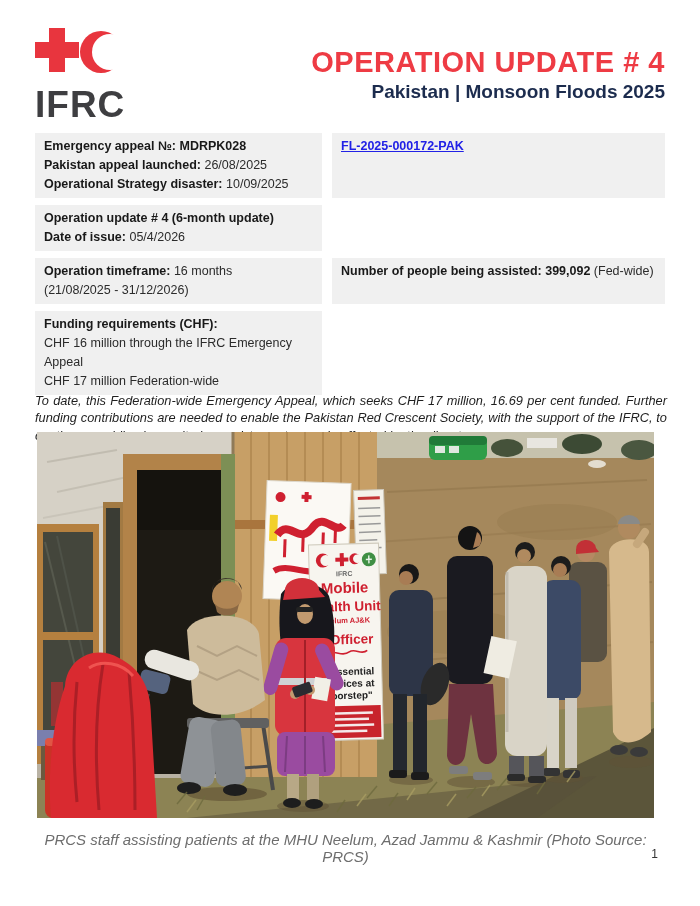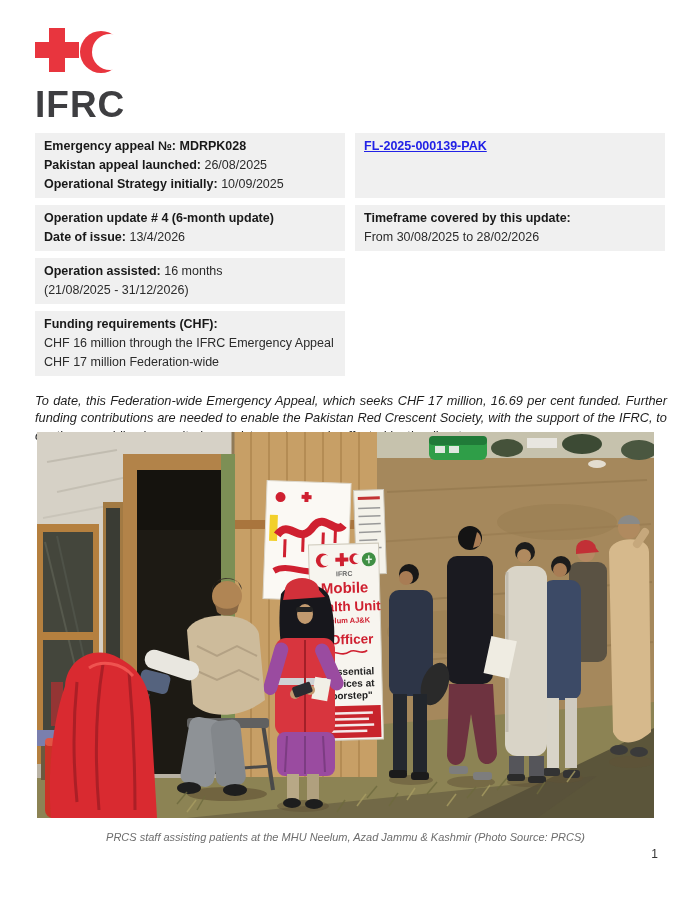--- a/index.html
+++ b/index.html
@@ -10,78 +10,81 @@
   .logo{position:absolute;top:28px;left:35px;}
   .logo-text{font-size:37px;font-weight:800;color:#3e3e41;letter-spacing:1px;line-height:1;margin-top:4px;}
   .titles{position:absolute;top:46px;right:35px;text-align:right;}
   .doc-title{font-size:29px;font-weight:800;color:#ee3b44;letter-spacing:.5px;line-height:1.15;}
   .doc-subtitle{font-size:19px;font-weight:700;color:#1c2c4e;margin-top:2px;}
 
   
   .info-table{position:absolute;top:133px;left:35px;width:630px;display:flex;flex-direction:column;gap:7px;}
   .trow{display:flex;gap:10px;align-items:stretch;}
   .cell{background:#f0f0f0;padding:4px 9px;box-sizing:border-box;font-size:12.5px;line-height:19px;color:#2b2b2b;}
-  .cell.left{width:310px;}
+  .cell.left{width:287px;}
   .cell.right{flex:1;}
   .b{font-weight:700;color:#191919;}
   a.glide{color:#2121e6;font-weight:700;text-decoration:underline;}
 
   
   .lead{position:absolute;top:379px;left:35px;width:632px;font-style:italic;font-size:12.8px;line-height:17.6px;text-align:justify;color:#1f1f1f;}
 
   
   figure{position:absolute;top:432px;left:37px;width:617px;margin:0;}
   figure svg{display:block;width:617px;height:386px;}
-  figcaption{margin-top:13px;text-align:center;font-style:italic;font-size:11px;color:#6d6d6d;}
+  figcaption{margin-top:13px;text-align:center;font-style:italic;font-size:15px;color:#6d6d6d;}
   .svgtxt{font-family:"Liberation Sans",sans-serif;}
 
   .page-num{position:absolute;top:847px;right:42px;font-size:12px;color:#333;}
 </style>
 </head>
 <body>
 
 <div class="page">
 
   <div class="logo">
     <svg width="88" height="50" viewBox="0 0 88 50">
       <path d="M14,0 h16 v14 h14 v16 h-14 v14 h-16 v-14 h-14 v-16 h14 Z" fill="#e8353e"></path>
       <circle cx="66" cy="24" r="21" fill="#e8353e"></circle>
       <circle cx="75" cy="24" r="18" fill="#ffffff"></circle>
     </svg>
     <div class="logo-text">IFRC</div>
   </div>
+  <div class="titles">
+    <div class="doc-title">OPERATION UPDATE # 4</div>
+    <div class="doc-subtitle">Pakistan | Monsoon Floods 2025</div>
+  </div>
 
   <div class="info-table">
 
     <div class="trow">
       <div class="cell left">
         <div><span class="b">Emergency appeal №: MDRPK028</span></div>
         <div><span class="b">Pakistan appeal launched: </span><span>26/08/2025</span></div>
-        <div><span class="b">Operational Strategy initially: </span><span>10/09/2025</span></div>
+        <div><span class="b">Operational Strategy disaster: </span><span>10/09/2025</span></div>
       </div>
       <div class="cell right">
-        <div><a class="glide" href="#">FL-2025-000139-PAK</a></div>
+        <div><a class="glide" href="#">FL-2025-000172-PAK</a></div>
       </div>
     </div>
 
     <div class="trow">
       <div class="cell left">
         <div><span class="b">Operation update # 4 (6-month update)</span></div>
-        <div><span class="b">Date of issue: </span><span>13/4/2026</span></div>
-      </div>
-      <div class="cell right">
-        <div><span class="b">Timeframe covered by this update:</span></div>
-        <div><span>From 30/08/2025 to 28/02/2026</span></div>
+        <div><span class="b">Date of issue: </span><span>05/4/2026</span></div>
       </div>
     </div>
 
     <div class="trow">
       <div class="cell left">
-        <div><span class="b">Operation assisted: </span><span>16 months</span></div>
+        <div><span class="b">Operation timeframe: </span><span>16 months</span></div>
         <div><span>(21/08/2025 - 31/12/2026)</span></div>
+      </div>
+      <div class="cell right">
+        <div><span class="b">Number of people being assisted: </span><span class="b">399,092</span><span> (Fed-wide)</span></div>
       </div>
     </div>
 
     <div class="trow">
       <div class="cell left">
         <div><span class="b">Funding requirements (CHF):</span></div>
         <div><span>CHF 16 million through the IFRC Emergency Appeal</span></div>
         <div><span>CHF 17 million Federation-wide</span></div>
       </div>
     </div>

